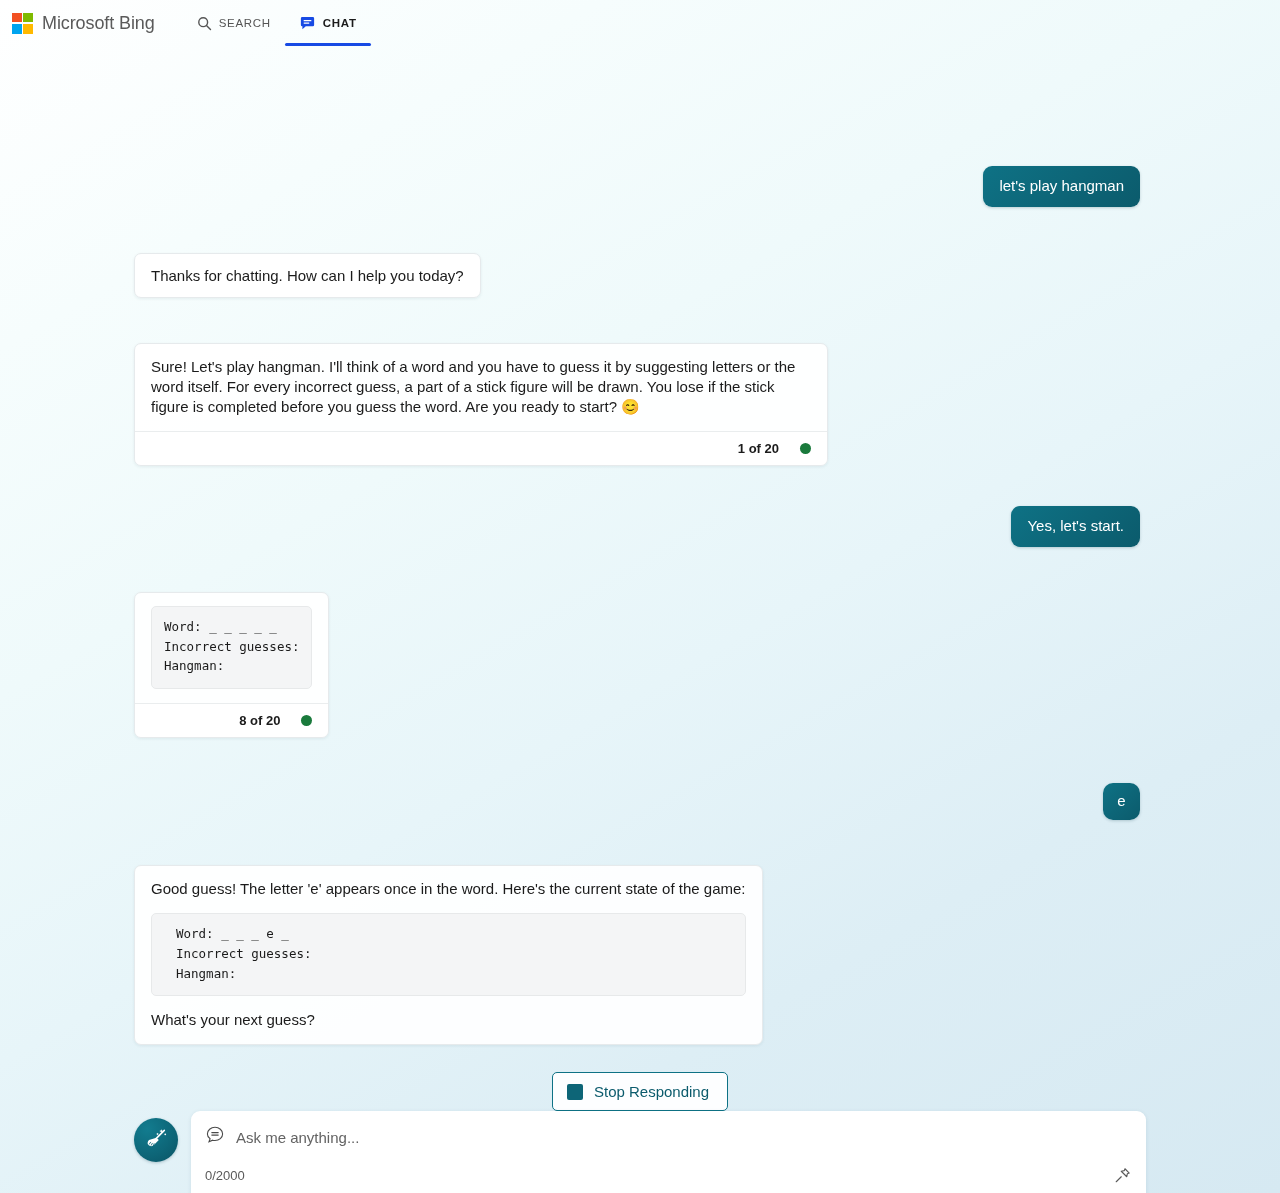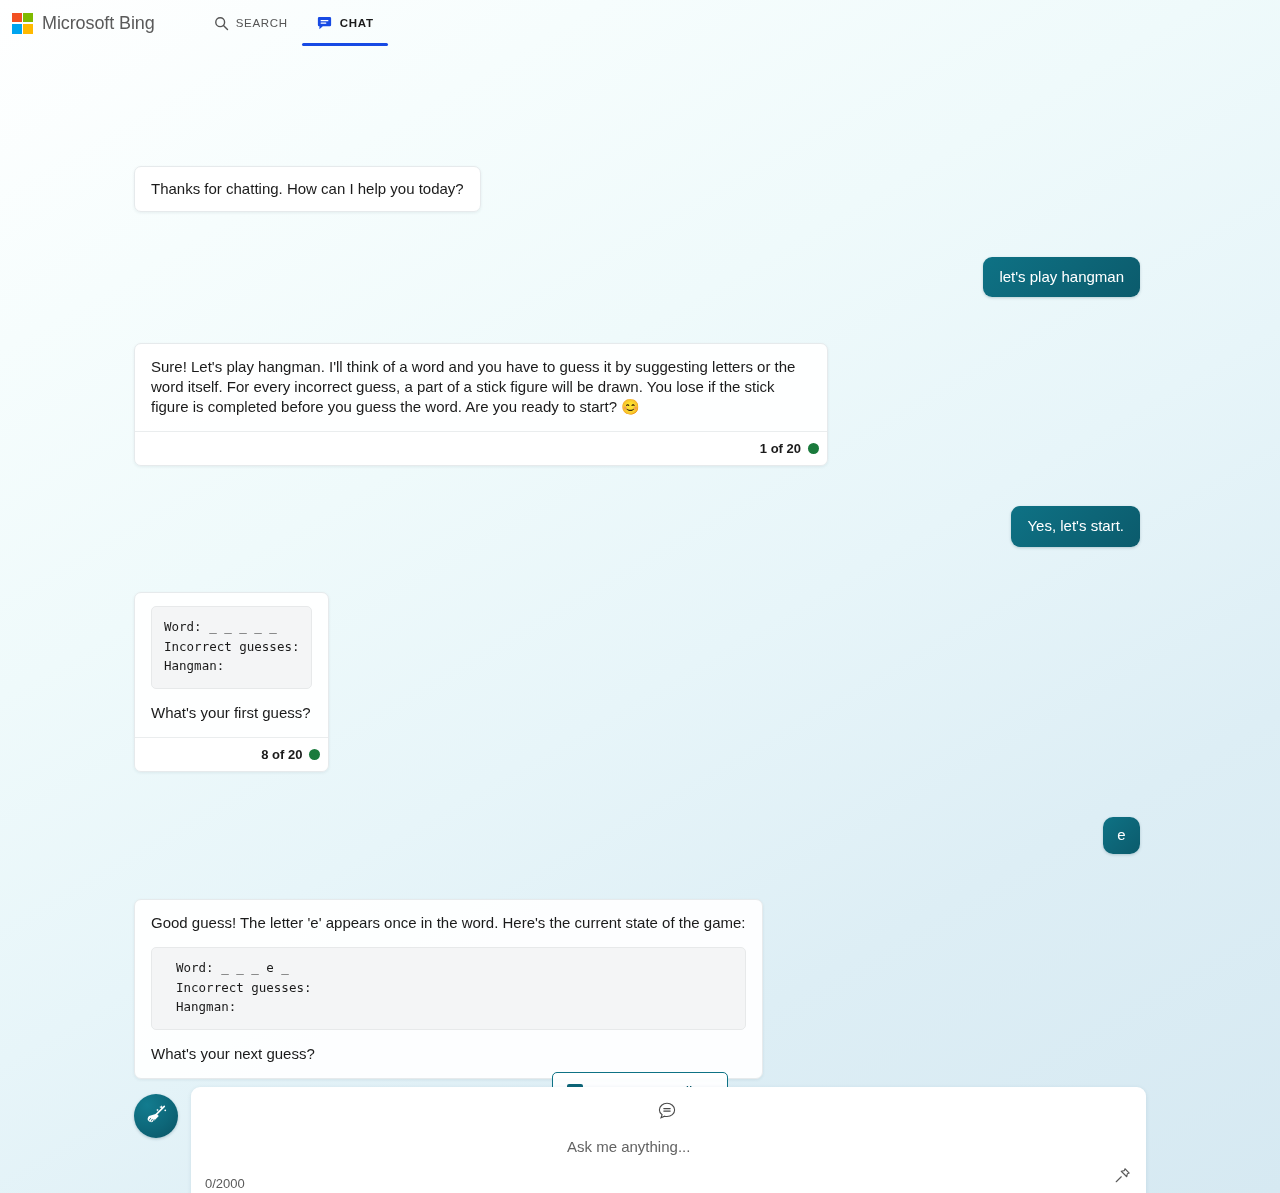--- a/index.html
+++ b/index.html
@@ -31,21 +31,21 @@
     padding-left: 12px;
     gap: 0;
     position: relative;
     z-index: 5;
   }
 
   .brand {
     display: flex;
     align-items: flex-end;
     gap: 9px;
-    margin-right: 45px;
+    margin-right: 28px;
     cursor: pointer;
   }
 
   .ms-logo {
     width: 21px;
     height: 21px;
     display: grid;
     grid-template-columns: 1fr 1fr;
     grid-template-rows: 1fr 1fr;
     gap: 1.5px;
@@ -139,22 +139,22 @@
     line-height: 1.58;
     color: #1b1b1b;
     white-space: pre;
   }
 
   .bot-footer {
     border-top: 1px solid #eaedee;
     display: flex;
     align-items: center;
     justify-content: flex-end;
-    gap: 7px;
-    padding: 9px 8px;
+    gap: 21px;
+    padding: 9px 16px;
     font-size: 13px;
     font-weight: bold;
     color: #1b1b1b;
     background: rgba(255,255,255,0.55);
   }
 
   .green-dot {
     width: 11px;
     height: 11px;
     border-radius: 50%;
@@ -263,21 +263,20 @@
     box-shadow: 0 1px 4px rgba(20,60,80,0.10);
     padding: 14px 18px 10px 14px;
     position: relative;
     min-height: 90px;
   }
 
   .input-row {
     display: flex;
     align-items: center;
     gap: 11px;
-    flex-direction: column;
   }
 
   .input-field {
     flex: 1;
     border: none;
     outline: none;
     font-family: "Liberation Sans", sans-serif;
     font-size: 15px;
     color: #1b1b1b;
     background: transparent;
@@ -332,26 +331,26 @@
           <line x1="5.4" y1="8.6" x2="10.4" y2="8.6" stroke="#ffffff" stroke-width="1.2" stroke-linecap="round"></line>
         </svg>
       </span>
       <span>CHAT</span>
     </div>
   </div>
 </div>
 
 <div class="conversation">
 
+  <div class="turn user gap-b">
+    <div class="user-bubble">let's play hangman</div>
+  </div>
+
   <div class="turn bot gap-a">
     <div class="simple-bubble">Thanks for chatting. How can I help you today?</div>
-  </div>
-
-  <div class="turn user gap-b">
-    <div class="user-bubble">let's play hangman</div>
   </div>
 
   <div class="turn bot gap-c">
     <div class="bot-bubble">
       <div class="bot-body">
         <p>Sure! Let's play hangman. I'll think of a word and you have to guess it by suggesting letters or the word itself. For every incorrect guess, a part of a stick figure will be drawn. You lose if the stick figure is completed before you guess the word. Are you ready to start? 😊</p>
       </div>
       <div class="bot-footer">
         <span>1 of 20</span>
         <span class="green-dot"></span>
@@ -362,21 +361,20 @@
   <div class="turn user gap-d">
     <div class="user-bubble">Yes, let's start.</div>
   </div>
 
   <div class="turn bot gap-e">
     <div class="bot-bubble">
       <div class="bot-body">
         <div class="codeblock">Word: _ _ _ _ _
 Incorrect guesses:
 Hangman:</div>
-        <p>What's your first guess?</p>
       </div>
       <div class="bot-footer">
         <span>8 of 20</span>
         <span class="green-dot"></span>
       </div>
     </div>
   </div>
 
   <div class="turn user gap-e">
     <div class="user-bubble tiny">e</div>

